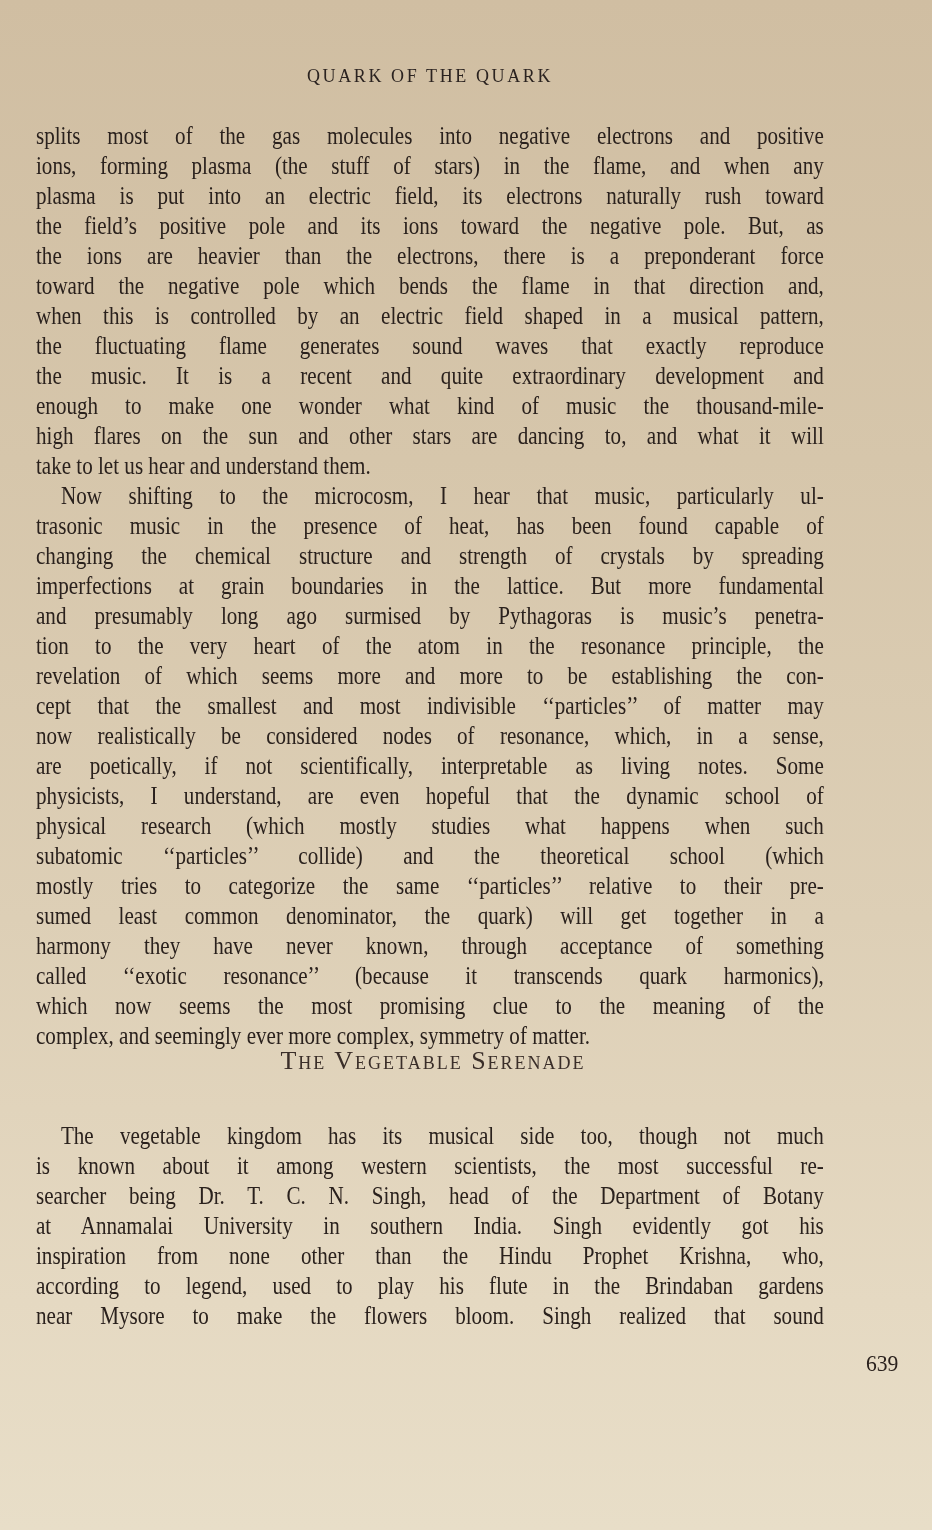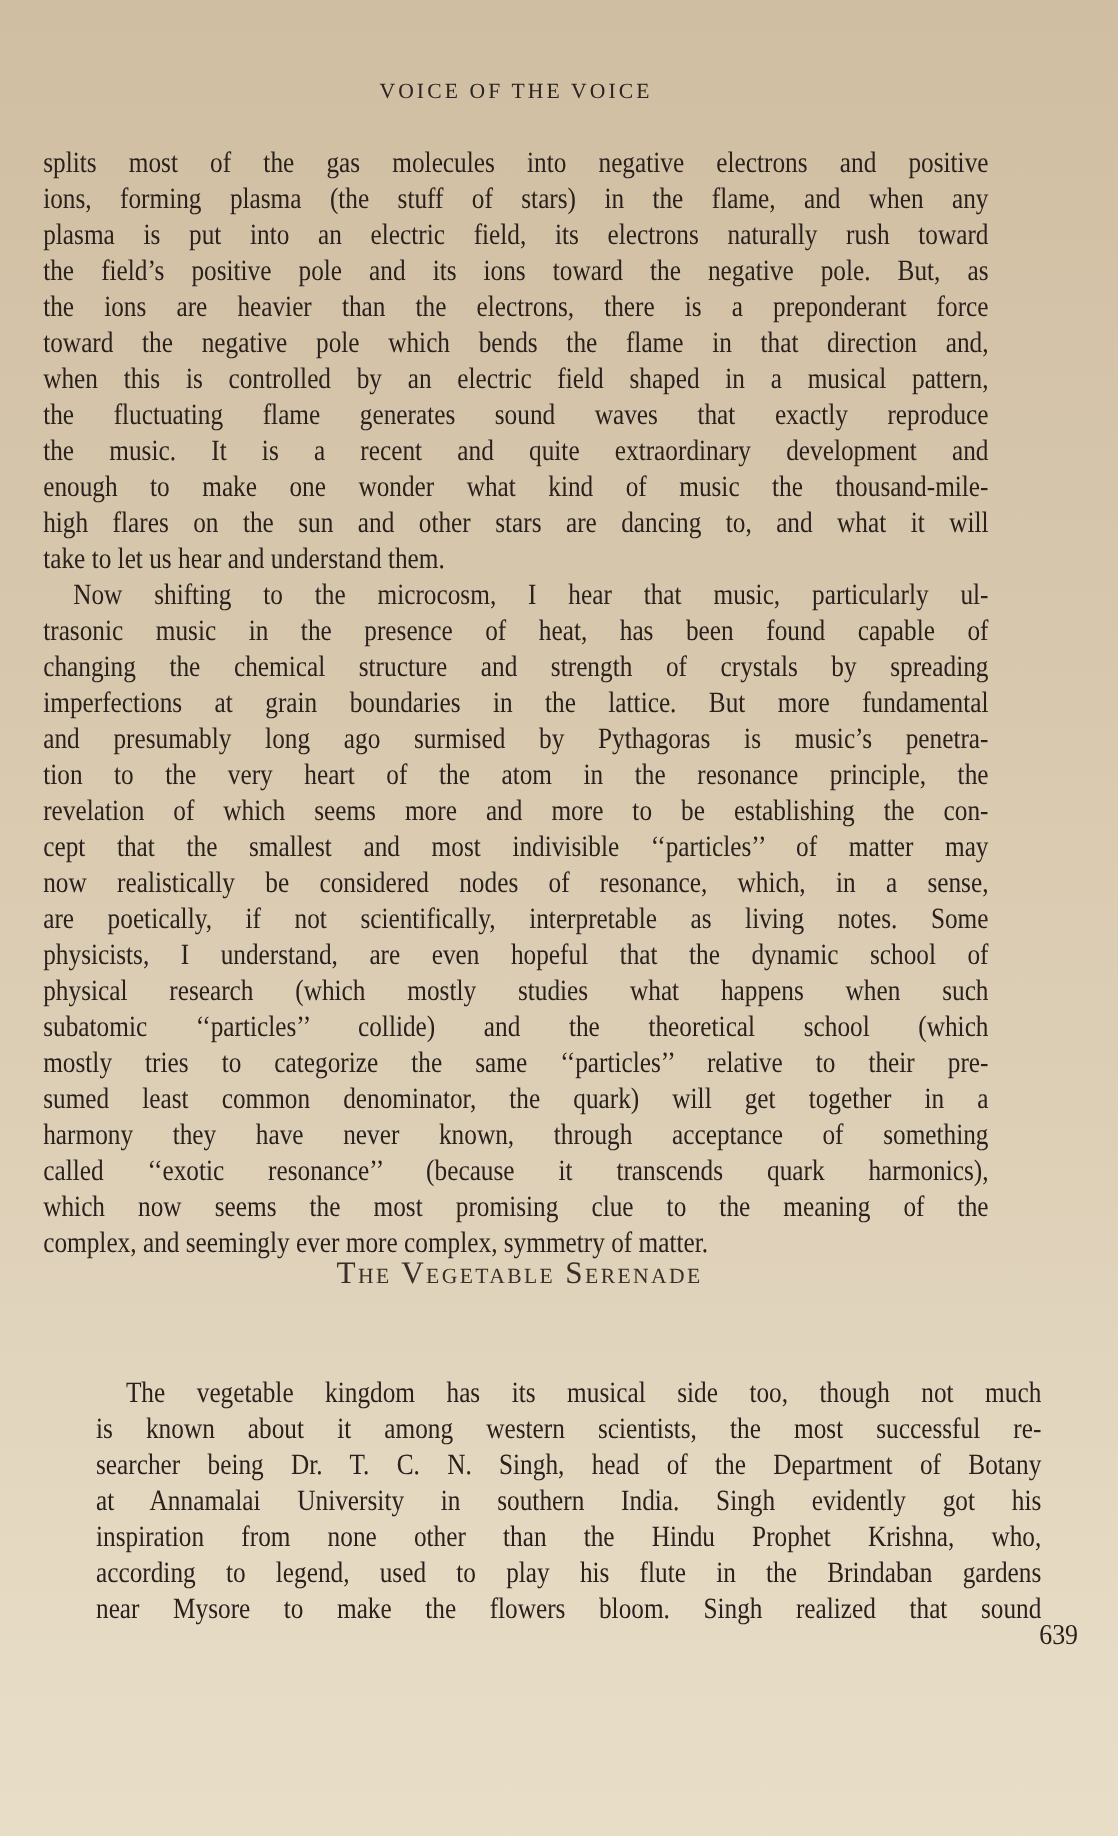--- a/index.html
+++ b/index.html
@@ -49,21 +49,21 @@
       width: 916px;
     }
     .line.last {
       text-align-last: left;
     }
     .line.indent {
       padding-left: 29px;
       width: 887px;
     }
     #block1 { top: 121px; font-family: Liberation Serif, serif; }
-    #block2 { top: 1146px; margin-left: 44px; }
+    #block2 { top: 1121px; }
     .section-heading {
       position: absolute;
       top: 1046px;
       left: 0;
       width: 866px;
       text-align: center;
       font-size: 26px;
       letter-spacing: 2px;
       color: #3a2e29;
       font-variant: small-caps;
@@ -77,21 +77,21 @@
       line-height: 30px;
       transform: scaleX(0.9);
       transform-origin: left center;
       color: #2a211d;
     }
   </style>
 </head>
 <body>
 
 <div class="page">
-  <div class="running-head">VOICE OF THE VOICE</div>
+  <div class="running-head">QUARK OF THE QUARK</div>
 
   <div class="text-block" id="block1">
 
     <div>
       <span class="line">splits most of the gas molecules into negative electrons and positive</span>
       <span class="line">ions, forming plasma (the stuff of stars) in the flame, and when any</span>
       <span class="line">plasma is put into an electric field, its electrons naturally rush toward</span>
       <span class="line">the field’s positive pole and its ions toward the negative pole.  But, as</span>
       <span class="line">the ions are heavier than the electrons, there is a preponderant force</span>
       <span class="line">toward the negative pole which bends the flame in that direction and,</span>

